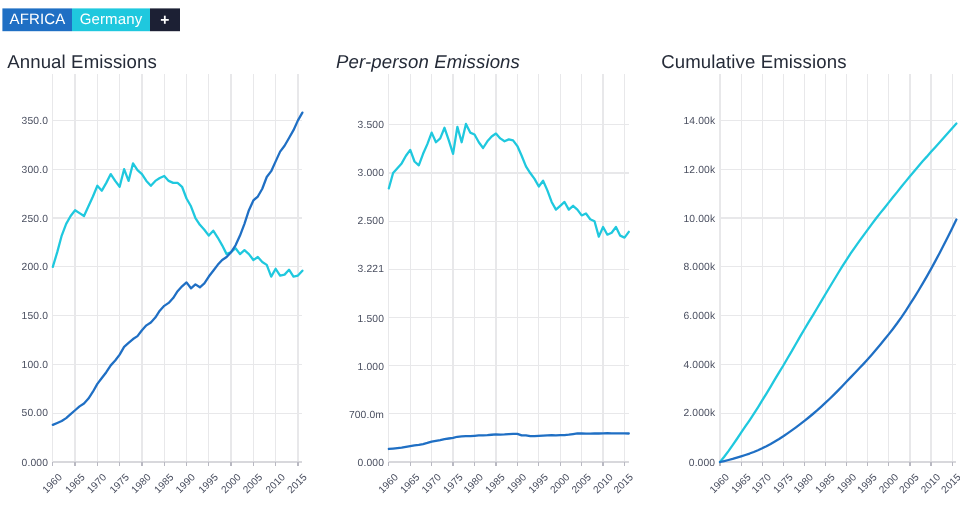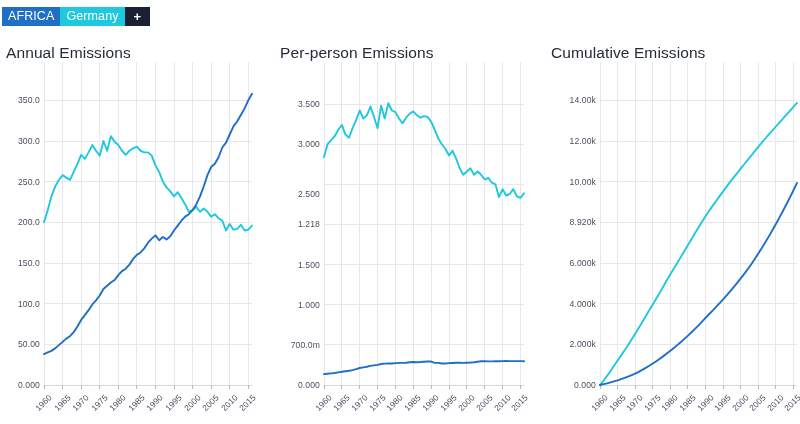--- a/index.html
+++ b/index.html
@@ -55,21 +55,21 @@
   .panel { position: relative; width: 266px; height: 388px; }
 
   .panel-title {
     position: absolute;
     left: 6px; top: 8px;
     font-size: 15.5px;
     color: #252b38;
     letter-spacing: .1px;
     white-space: nowrap;
   }
-  .panel:nth-child(2) .panel-title { left: 8px; }
+  .panel:nth-child(2) .panel-title { left: 8px; font-style: italic; }
   .panel:nth-child(3) .panel-title { left: 7px; }
 
   .plot {
     position: absolute;
     left: 44px; top: 44px;
     width: 208px; height: 305px;
   }
   .panel:nth-child(2) .plot { left: 52px; width: 200px; }
   .panel:nth-child(3) .plot { left: 56px; width: 197px; }
 
@@ -187,22 +187,22 @@
         </div>
     </div>
 
     <div class="panel">
       <div class="panel-title">Per-person Emissions</div>
       <div class="ylabels">
           <div class="ylabel" style="top: 305px;">0.000</div>
           <div class="ylabel" style="top: 264.868px;">700.0m</div>
           <div class="ylabel" style="top: 224.737px;">1.000</div>
           <div class="ylabel" style="top: 184.605px;">1.500</div>
-          <div class="ylabel" style="top: 144.474px;">1.218</div>
-          <div class="ylabel" style="top: 104.342px; margin-top: 10px;">2.500</div>
+          <div class="ylabel" style="top: 144.474px;">3.221</div>
+          <div class="ylabel" style="top: 104.342px;">2.500</div>
           <div class="ylabel" style="top: 64.2105px;">3.000</div>
           <div class="ylabel" style="top: 24.0789px;">3.500</div>
         </div>
       <div class="plot">
         <svg viewBox="0 0 200 305" preserveAspectRatio="none">
             <line x1="0" x2="200" y1="305" y2="305" class="grid-line"></line>
             <line x1="0" x2="200" y1="264.86842105263156" y2="264.86842105263156" class="grid-line"></line>
             <line x1="0" x2="200" y1="224.73684210526318" y2="224.73684210526318" class="grid-line"></line>
             <line x1="0" x2="200" y1="184.60526315789474" y2="184.60526315789474" class="grid-line"></line>
             <line x1="0" x2="200" y1="144.47368421052633" y2="144.47368421052633" class="grid-line"></line>
@@ -254,21 +254,21 @@
         </div>
     </div>
 
     <div class="panel">
       <div class="panel-title">Cumulative Emissions</div>
       <div class="ylabels">
           <div class="ylabel" style="top: 305px;">0.000</div>
           <div class="ylabel" style="top: 264.333px;">2.000k</div>
           <div class="ylabel" style="top: 223.667px;">4.000k</div>
           <div class="ylabel" style="top: 183px;">6.000k</div>
-          <div class="ylabel" style="top: 142.333px;">8.920k</div>
+          <div class="ylabel" style="top: 142.333px;">8.000k</div>
           <div class="ylabel" style="top: 101.667px;">10.00k</div>
           <div class="ylabel" style="top: 61px;">12.00k</div>
           <div class="ylabel" style="top: 20.3333px;">14.00k</div>
         </div>
       <div class="plot">
         <svg viewBox="0 0 197 305" preserveAspectRatio="none">
             <line x1="0" x2="197" y1="305" y2="305" class="grid-line"></line>
             <line x1="0" x2="197" y1="264.3333333333333" y2="264.3333333333333" class="grid-line"></line>
             <line x1="0" x2="197" y1="223.66666666666669" y2="223.66666666666669" class="grid-line"></line>
             <line x1="0" x2="197" y1="183" y2="183" class="grid-line"></line>

